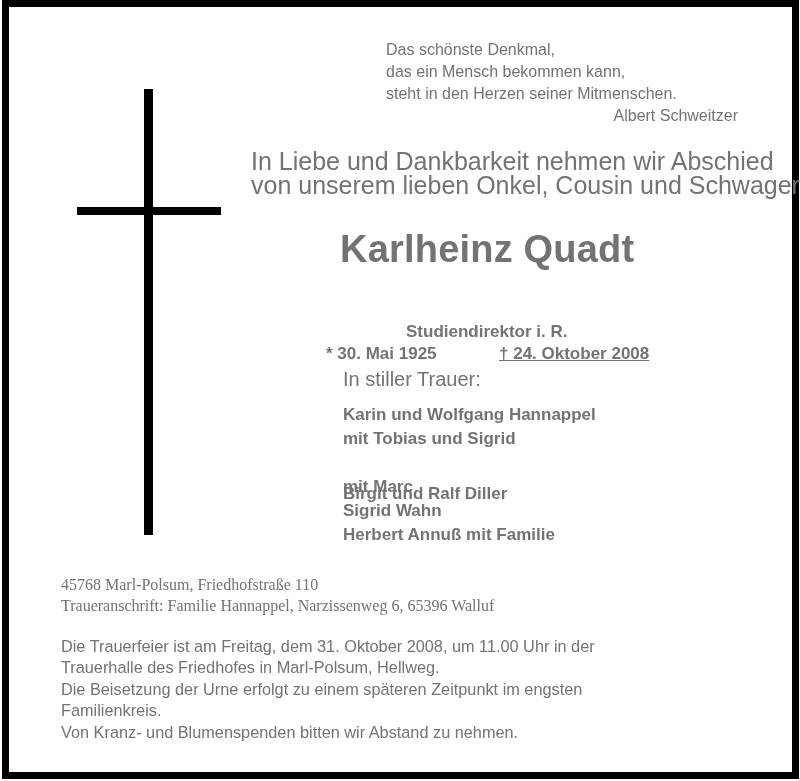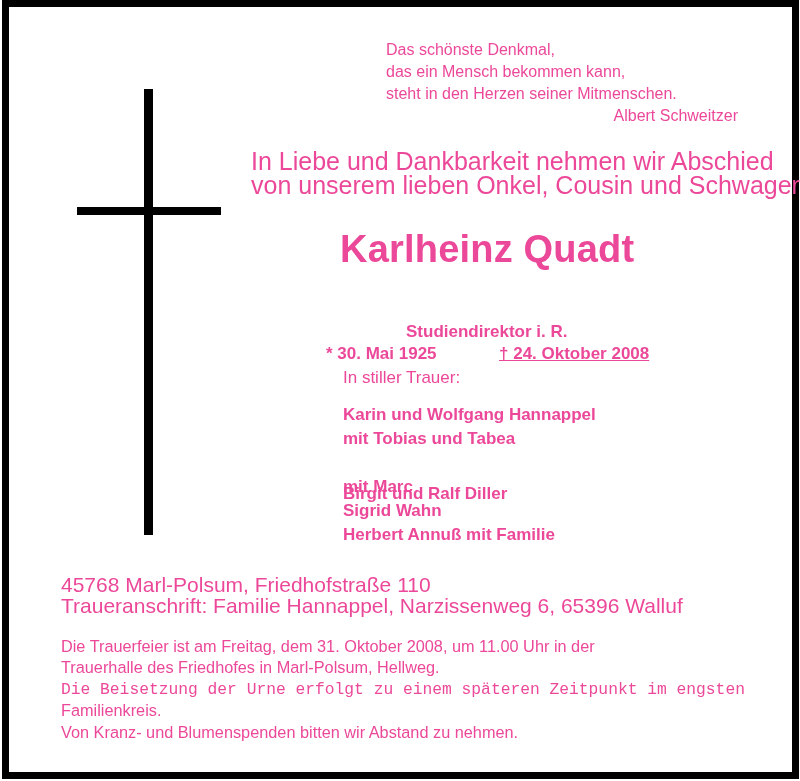--- a/index.html
+++ b/index.html
@@ -4,30 +4,30 @@
   <style>
     html, body { margin: 0; padding: 0; background: #ffffff; }
     body { width: 800px; height: 781px; position: relative; overflow: hidden; }
     .frame {
       position: absolute; left: 2px; top: 0px;
       width: 783px; height: 765px;
       border: 7px solid #000000;
       background: #ffffff;
     }
     .t {
-      position: absolute; white-space: nowrap; color: #ec4899;
+      position: absolute; white-space: nowrap; color: #737373;
       font-family: "Liberation Sans", sans-serif;
     }
     .quote { font-size: 16px; line-height: 20.5px; }
     .intro { font-size: 25px; line-height: 24px; margin-left: 11px; }
     .name { font-size: 38px; font-weight: bold; letter-spacing: 0.2px; }
     .sub { font-size: 17px; font-weight: bold; line-height: 22px; margin-top: 34px; }
-    .mourn-label { font-size: 17px; }
+    .mourn-label { font-size: 20px; }
     .mourn { font-size: 17px; font-weight: bold; line-height: 24.2px; }
-    .addr { font-size: 21px; line-height: 21px; }
+    .addr { font-size: 16px; line-height: 21px; font-family: Liberation Serif, serif; }
     .notes { font-size: 16.3px; line-height: 21.5px; }
     .cross-v { position: absolute; left: 144px; top: 89px; width: 9px; height: 446px; background: #000; }
     .cross-h { position: absolute; left: 77px; top: 207px; width: 144px; height: 8px; background: #000; }
   </style>
 </head>
 <body>
 
 <div class="frame"></div>
 
 <div>
@@ -49,31 +49,31 @@
 
 <div class="t name" style="left:340px; top:228px;">Karlheinz Quadt</div>
 
 <div class="t sub" style="left:406px; top:287px;">Studiendirektor i. R.</div>
 <div class="t sub" style="left:326px; top:309px;">* 30. Mai 1925</div>
 <div class="t sub" style="left:499px; top:309px;text-decoration:underline;">† 24. Oktober 2008</div>
 
 <div>
   <div class="t mourn-label" style="left:343px; top:368px;">In stiller Trauer:</div>
   <div class="t mourn" style="left:343px; top:403px;">Karin und Wolfgang Hannappel</div>
-  <div class="t mourn" style="left:343px; top:427px;">mit Tobias und Tabea</div>
+  <div class="t mourn" style="left:343px; top:427px;">mit Tobias und Sigrid</div>
   <div class="t mourn" style="left:343px; top:451px;margin-top:31px;">Birgit und Ralf Diller</div>
   <div class="t mourn" style="left:343px; top:475px;">mit Marc</div>
   <div class="t mourn" style="left:343px; top:499px;">Sigrid Wahn</div>
   <div class="t mourn" style="left:343px; top:523px;">Herbert Annuß mit Familie</div>
 </div>
 
 <div>
   <div class="t addr" style="left:61px; top:574px;">45768 Marl-Polsum, Friedhofstraße 110</div>
   <div class="t addr" style="left:61px; top:595px;">Traueranschrift: Familie Hannappel, Narzissenweg 6, 65396 Walluf</div>
 </div>
 
 <div>
   <div class="t notes" style="left:61px; top:636px;">Die Trauerfeier ist am Freitag, dem 31. Oktober 2008, um 11.00 Uhr in der</div>
   <div class="t notes" style="left:61px; top:657px;">Trauerhalle des Friedhofes in Marl-Polsum, Hellweg.</div>
-  <div class="t notes" style="left:61px; top:679px;font-family:Liberation Mono, monospace;">Die Beisetzung der Urne erfolgt zu einem späteren Zeitpunkt im engsten</div>
+  <div class="t notes" style="left:61px; top:679px;">Die Beisetzung der Urne erfolgt zu einem späteren Zeitpunkt im engsten</div>
   <div class="t notes" style="left:61px; top:700px;">Familienkreis.</div>
   <div class="t notes" style="left:61px; top:722px;">Von Kranz- und Blumenspenden bitten wir Abstand zu nehmen.</div>
 </div>
 
 </body></html>

